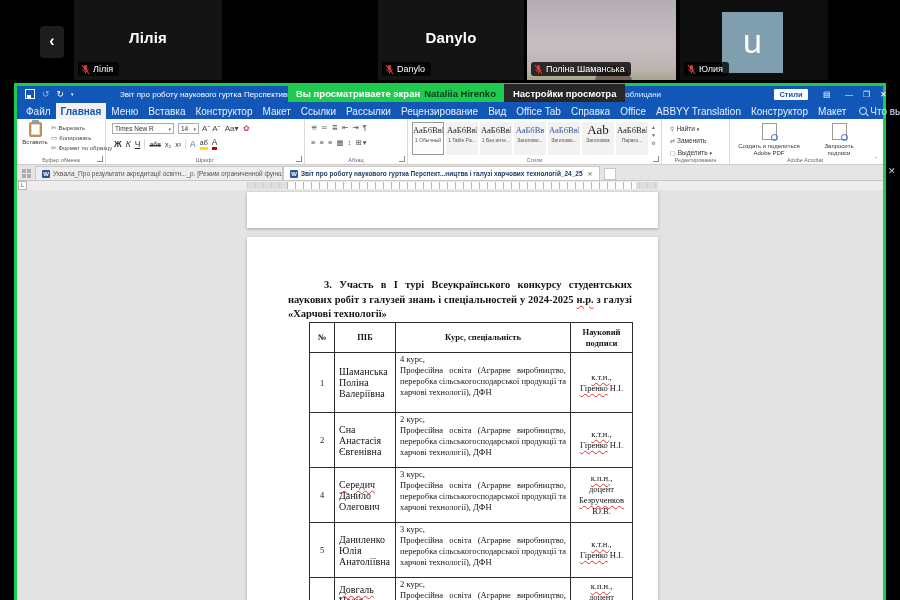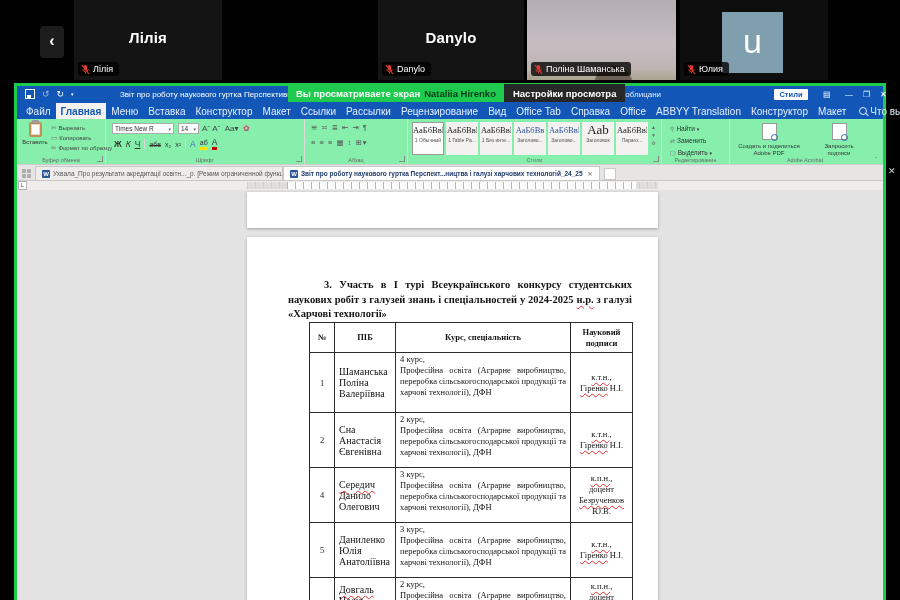--- a/index.html
+++ b/index.html
@@ -57,21 +57,21 @@
   .rtab.active{background:#f3f2f1;color:#1257b8;font-weight:700}
   .tellme{display:flex;align-items:center;gap:3px;margin-left:8px;color:#dbe7f8;white-space:nowrap}
   .mag{width:6px;height:6px;border:1px solid #dbe7f8;border-radius:50%;position:relative;flex:0 0 auto}
   .mag::after{content:"";position:absolute;width:4px;height:1px;background:#dbe7f8;right:-3px;bottom:-1px;transform:rotate(45deg)}
   .sharebtn{display:flex;align-items:center;gap:3px;margin-left:auto;margin-right:8px;color:#eaf2ff;white-space:nowrap}
   .person{width:7px;height:7px;position:relative;flex:0 0 auto}
   .person::before{content:"";position:absolute;left:2px;top:0;width:3px;height:3px;border-radius:50%;background:#eaf2ff}
   .person::after{content:"";position:absolute;left:0;bottom:0;width:7px;height:3px;border-radius:3px 3px 0 0;background:#eaf2ff}
 
   
-  .ribbon{position:absolute;left:0;top:33px;width:100%;height:46px;background:#86efac;
+  .ribbon{position:absolute;left:0;top:33px;width:100%;height:46px;background:#ffffff;
           border-bottom:1px solid #cfcdcb;box-sizing:border-box}
   .rgroup{position:absolute;top:0;height:45px;border-right:1px solid #dddbd9;box-sizing:border-box}
   .rlabel{position:absolute;bottom:1px;left:0;width:100%;text-align:center;font-size:5.5px;color:#6a6866;white-space:nowrap}
   .dlg{position:absolute;right:2px;bottom:2px;width:5px;height:5px;border-right:1px solid #8a8886;border-bottom:1px solid #8a8886}
 
   .paste-btn{position:absolute;left:4px;top:3px;width:28px;height:34px;text-align:center;font-size:6px;color:#333}
   .paste-ic{width:13px;height:15px;background:#c09156;border-radius:2px;margin:0 auto 2px;position:relative}
   .paste-ic::before{content:"";position:absolute;left:3px;top:-2px;width:7px;height:3px;background:#9b9b9b;border-radius:1px}
   .paste-ic::after{content:"";position:absolute;left:2px;top:2px;width:9px;height:11px;background:#fff;border:1px solid #d9d9d9;box-sizing:border-box}
   .clip-cmds{position:absolute;left:34px;top:4px;font-size:6px;color:#444;line-height:10px;white-space:nowrap}

